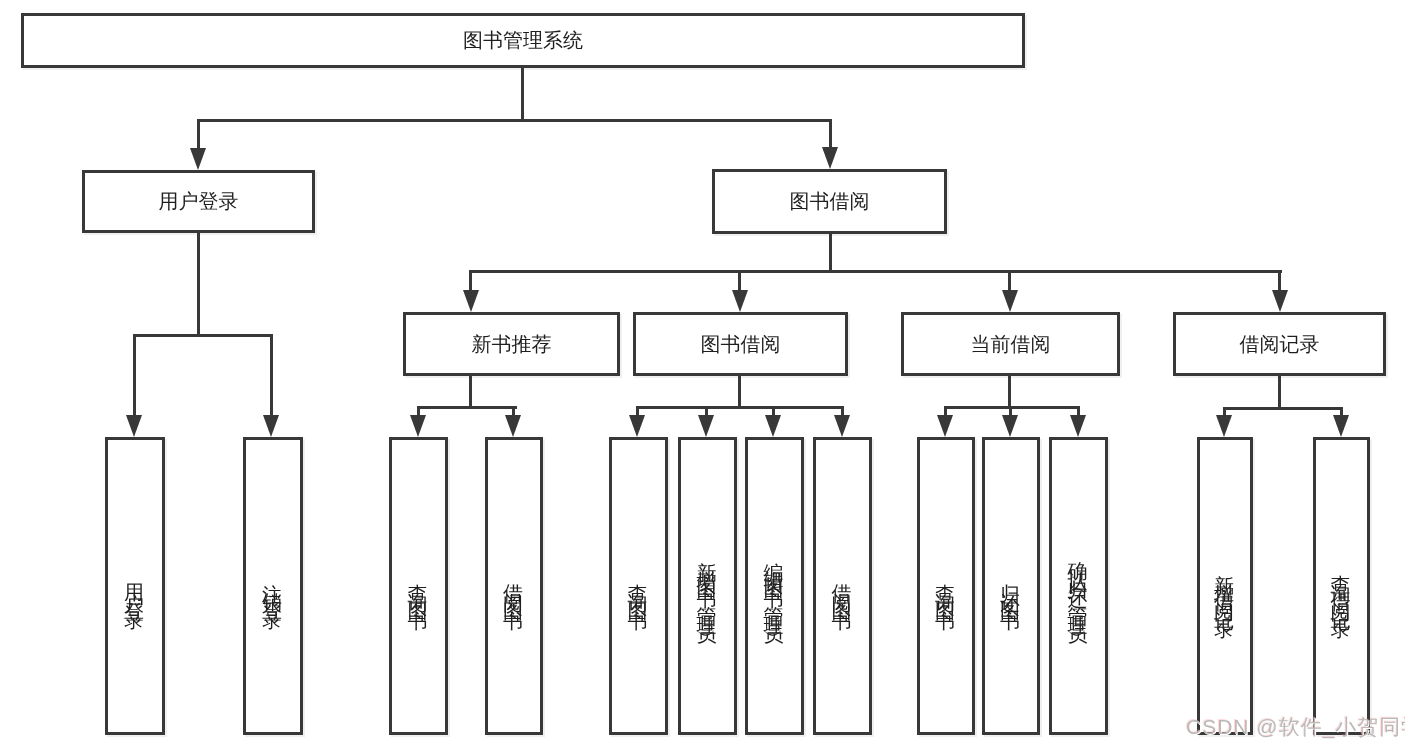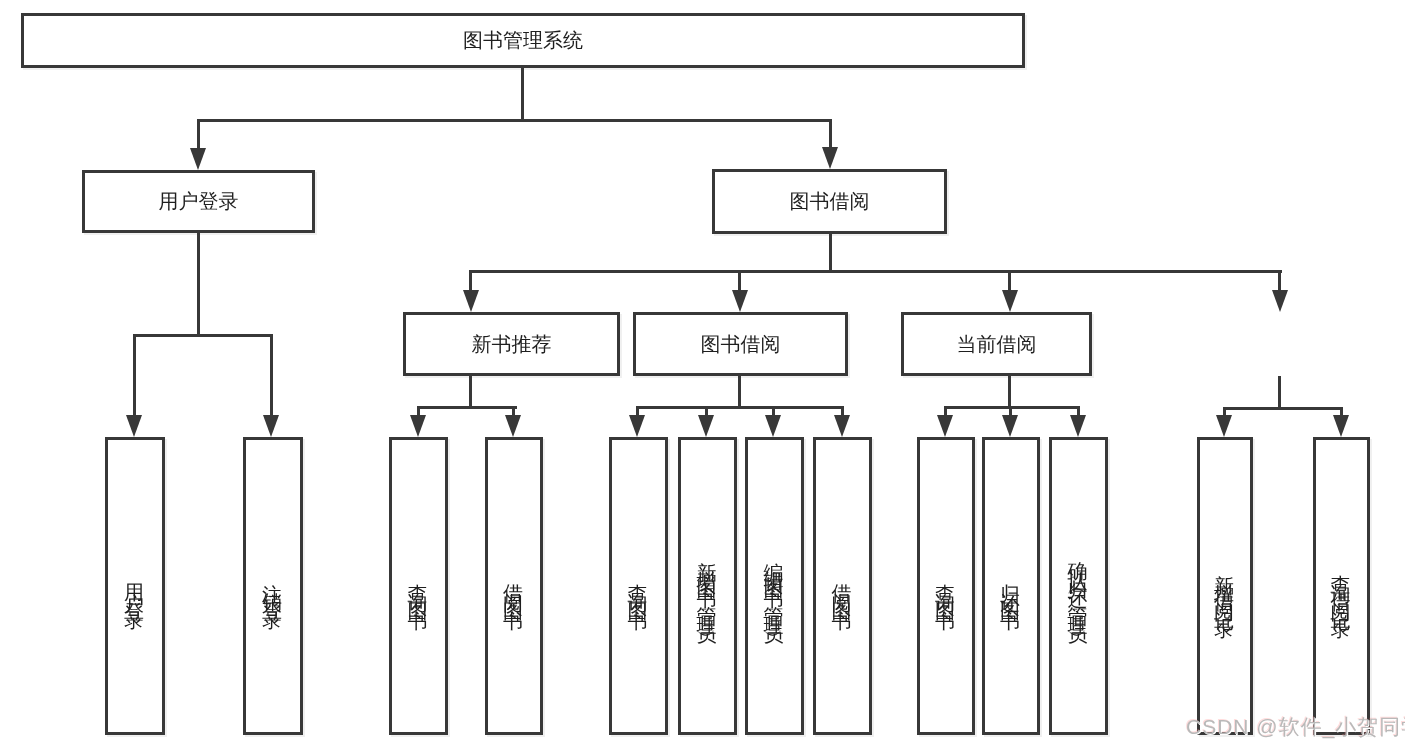--- a/index.html
+++ b/index.html
@@ -88,22 +88,25 @@
   <div class="arrow" style="left:1002px;top:290px;"></div>
   <div class="vline" style="left:1278px;top:270px;height:22px;"></div>
   <div class="arrow" style="left:1272px;top:290px;"></div>
 
   <div class="node" style="left:363px;top:312px;width:217px;height:64px;margin-left:40px;">
     <span class="lbl">新书推荐</span>
   </div>
   <div class="node" style="left:633px;top:312px;width:215px;height:64px;">
     <span class="lbl">图书借阅</span>
   </div>
-  <div class="node" style="left:901px;top:312px;width:191px;height:64px;">
+  <div class="node" style="left:901px;top:312px;width:219px;height:64px;">
     <span class="lbl">当前借阅</span>
+  </div>
+  <div class="node" style="left:1173px;top:312px;width:213px;height:64px;">
+    <span class="lbl">借阅记录</span>
   </div>
 
   <div class="vline" style="left:469px;top:376px;height:33px;"></div>
   <div class="hline" style="left:417px;top:406px;width:100px;"></div>
   <div class="vline" style="left:417px;top:406px;height:11px;"></div>
   <div class="arrow" style="left:410px;top:415px;"></div>
   <div class="vline" style="left:512px;top:406px;height:11px;"></div>
   <div class="arrow" style="left:505px;top:415px;"></div>
 
   <div class="vline" style="left:738px;top:376px;height:33px;"></div>

